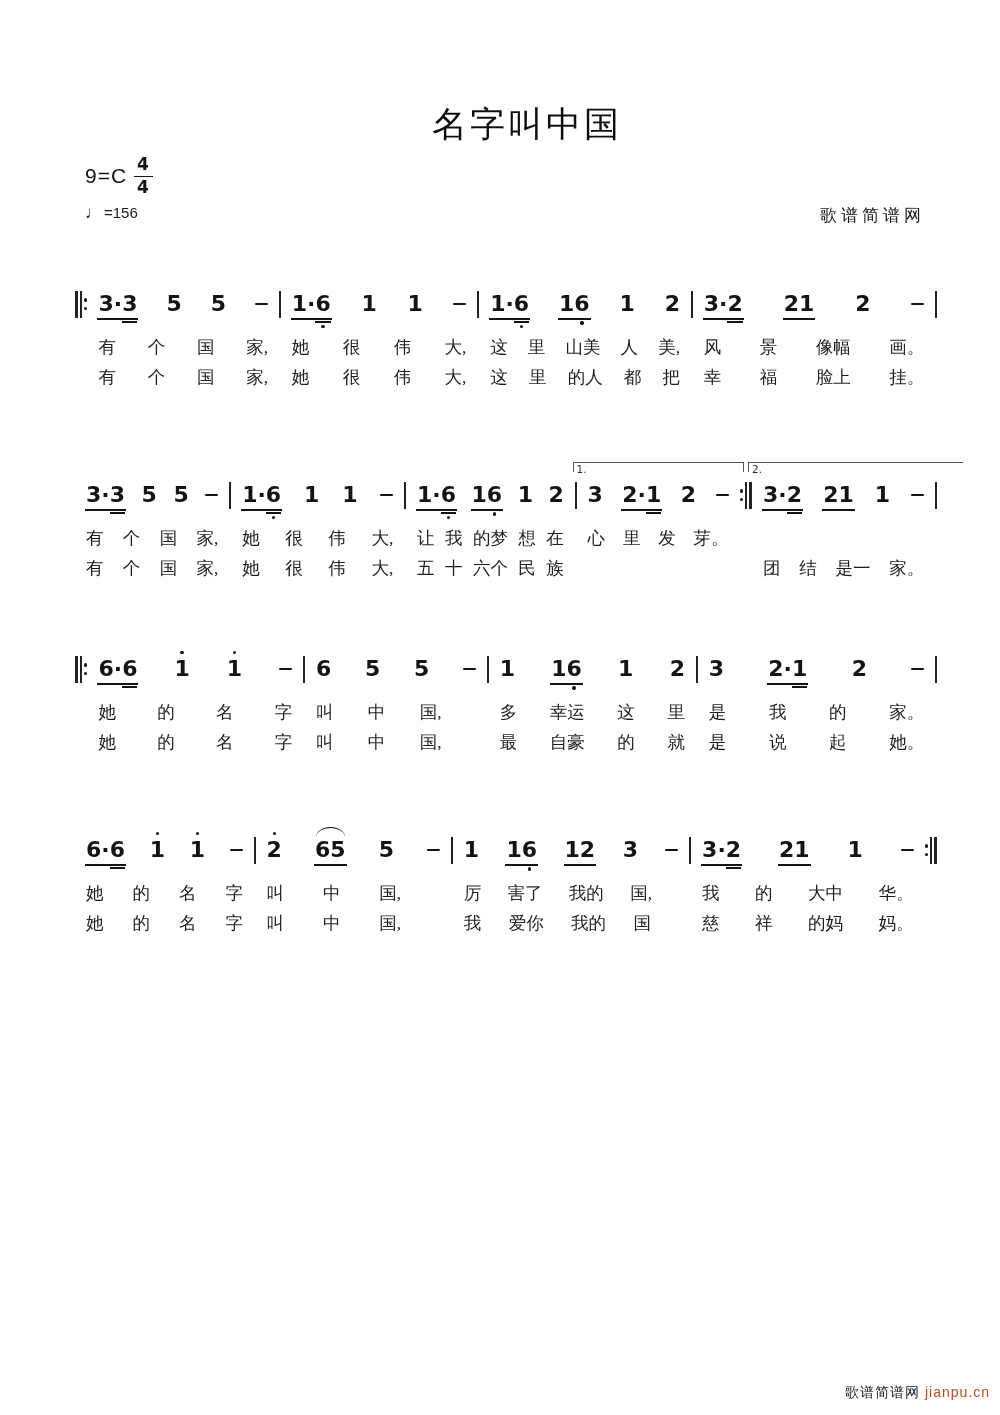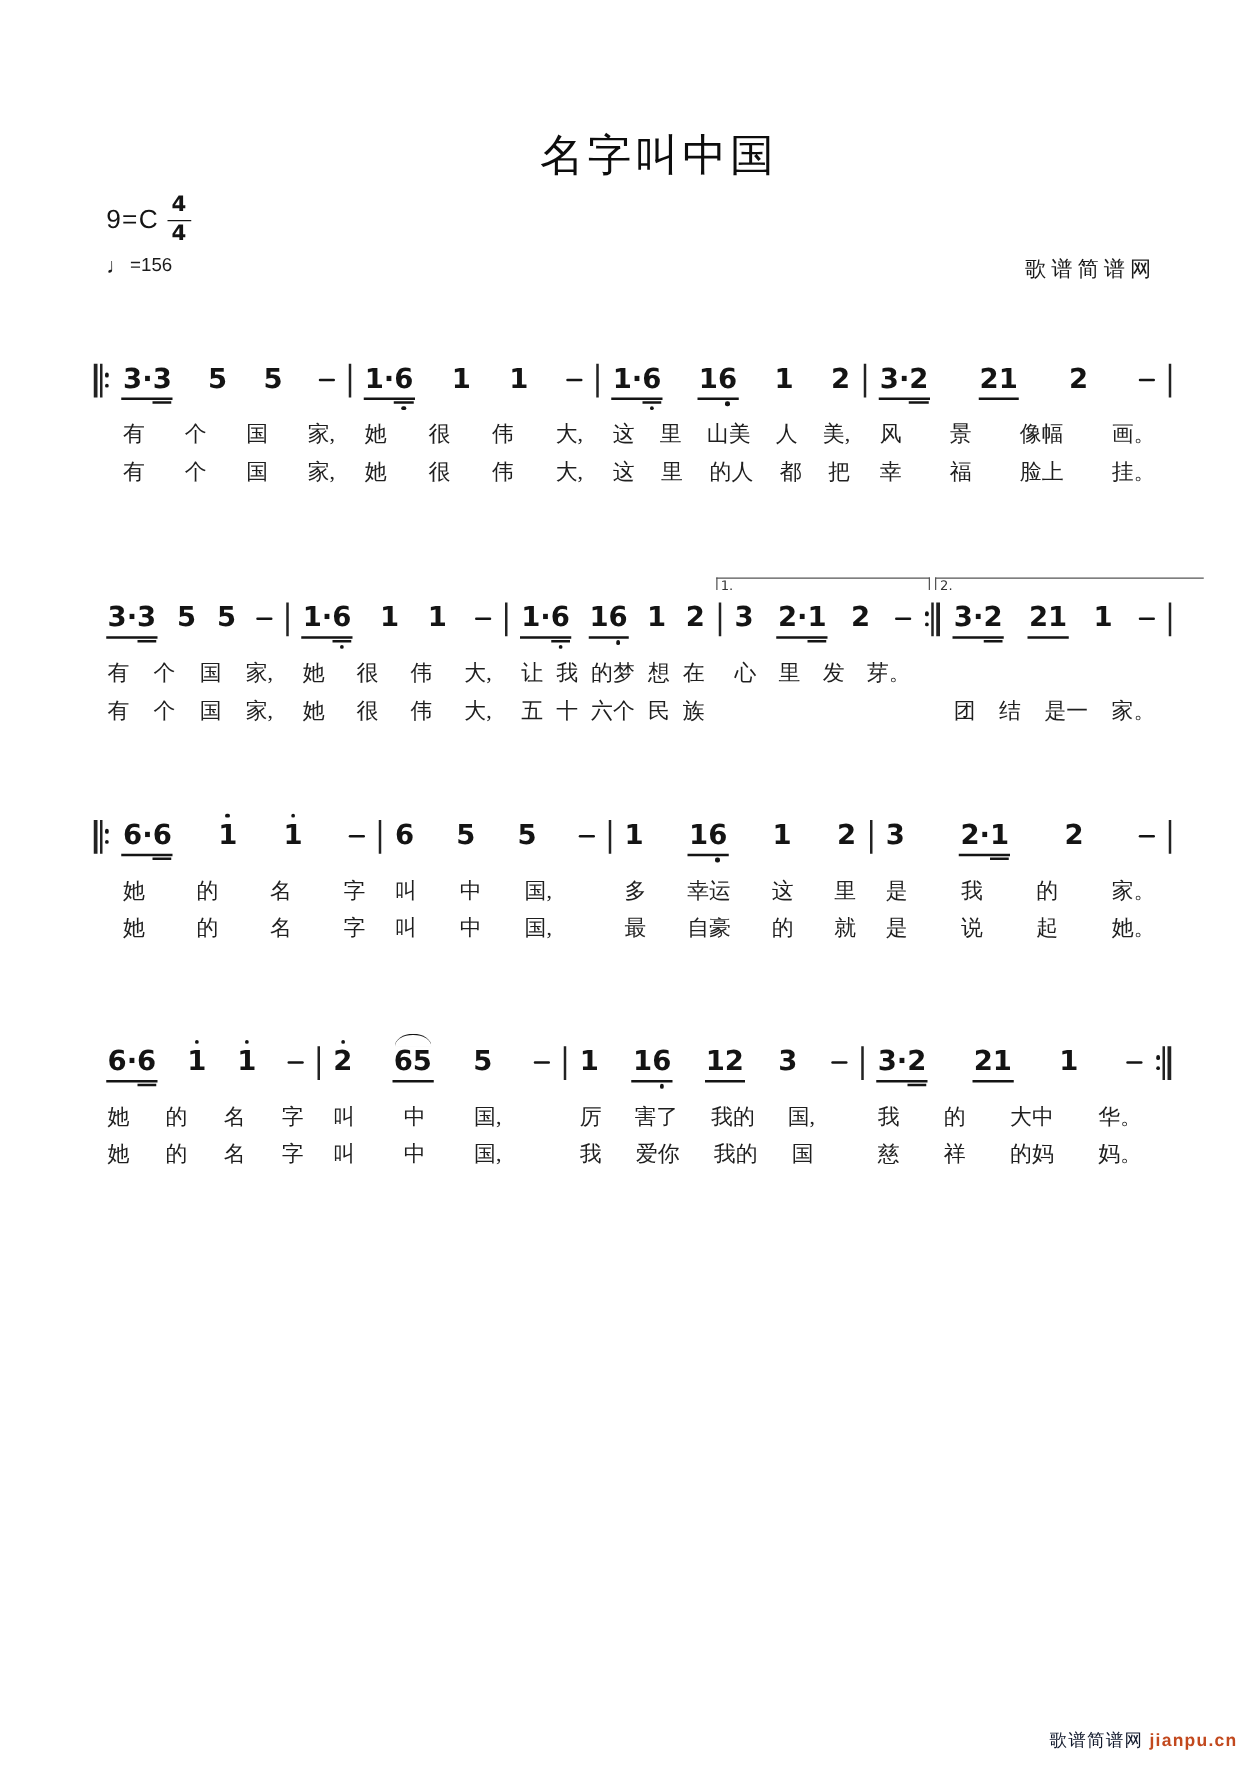--- a/index.html
+++ b/index.html
@@ -58,21 +58,21 @@
   .lyr-row{display:flex;align-items:center;height:24px;}
   .lyr-row.l1{margin-top:14px;}
   .lyr-row.l2{margin-top:6px;}
   .lyr-cell{display:flex;justify-content:space-between;padding:0 11px;min-width:0;
             font-family:"Liberation Serif",serif;font-size:17.5px;color:#1f1f1f;}
   .syl{white-space:pre;}
 
   
   .watermark{position:absolute;right:10px;top:1384px;font-size:14px;letter-spacing:1px;}
   .wm-site{color:#9b9b9b;}
-  .wm-domain{font-weight:700;}
+  .wm-domain{font-weight:400;}
 </style>
 </head>
 <body>
 
 <div class="page">
   <div class="title">名字叫中国</div>
 
   <div class="keysig">
     <span>9=C</span>
     <span class="frac">

